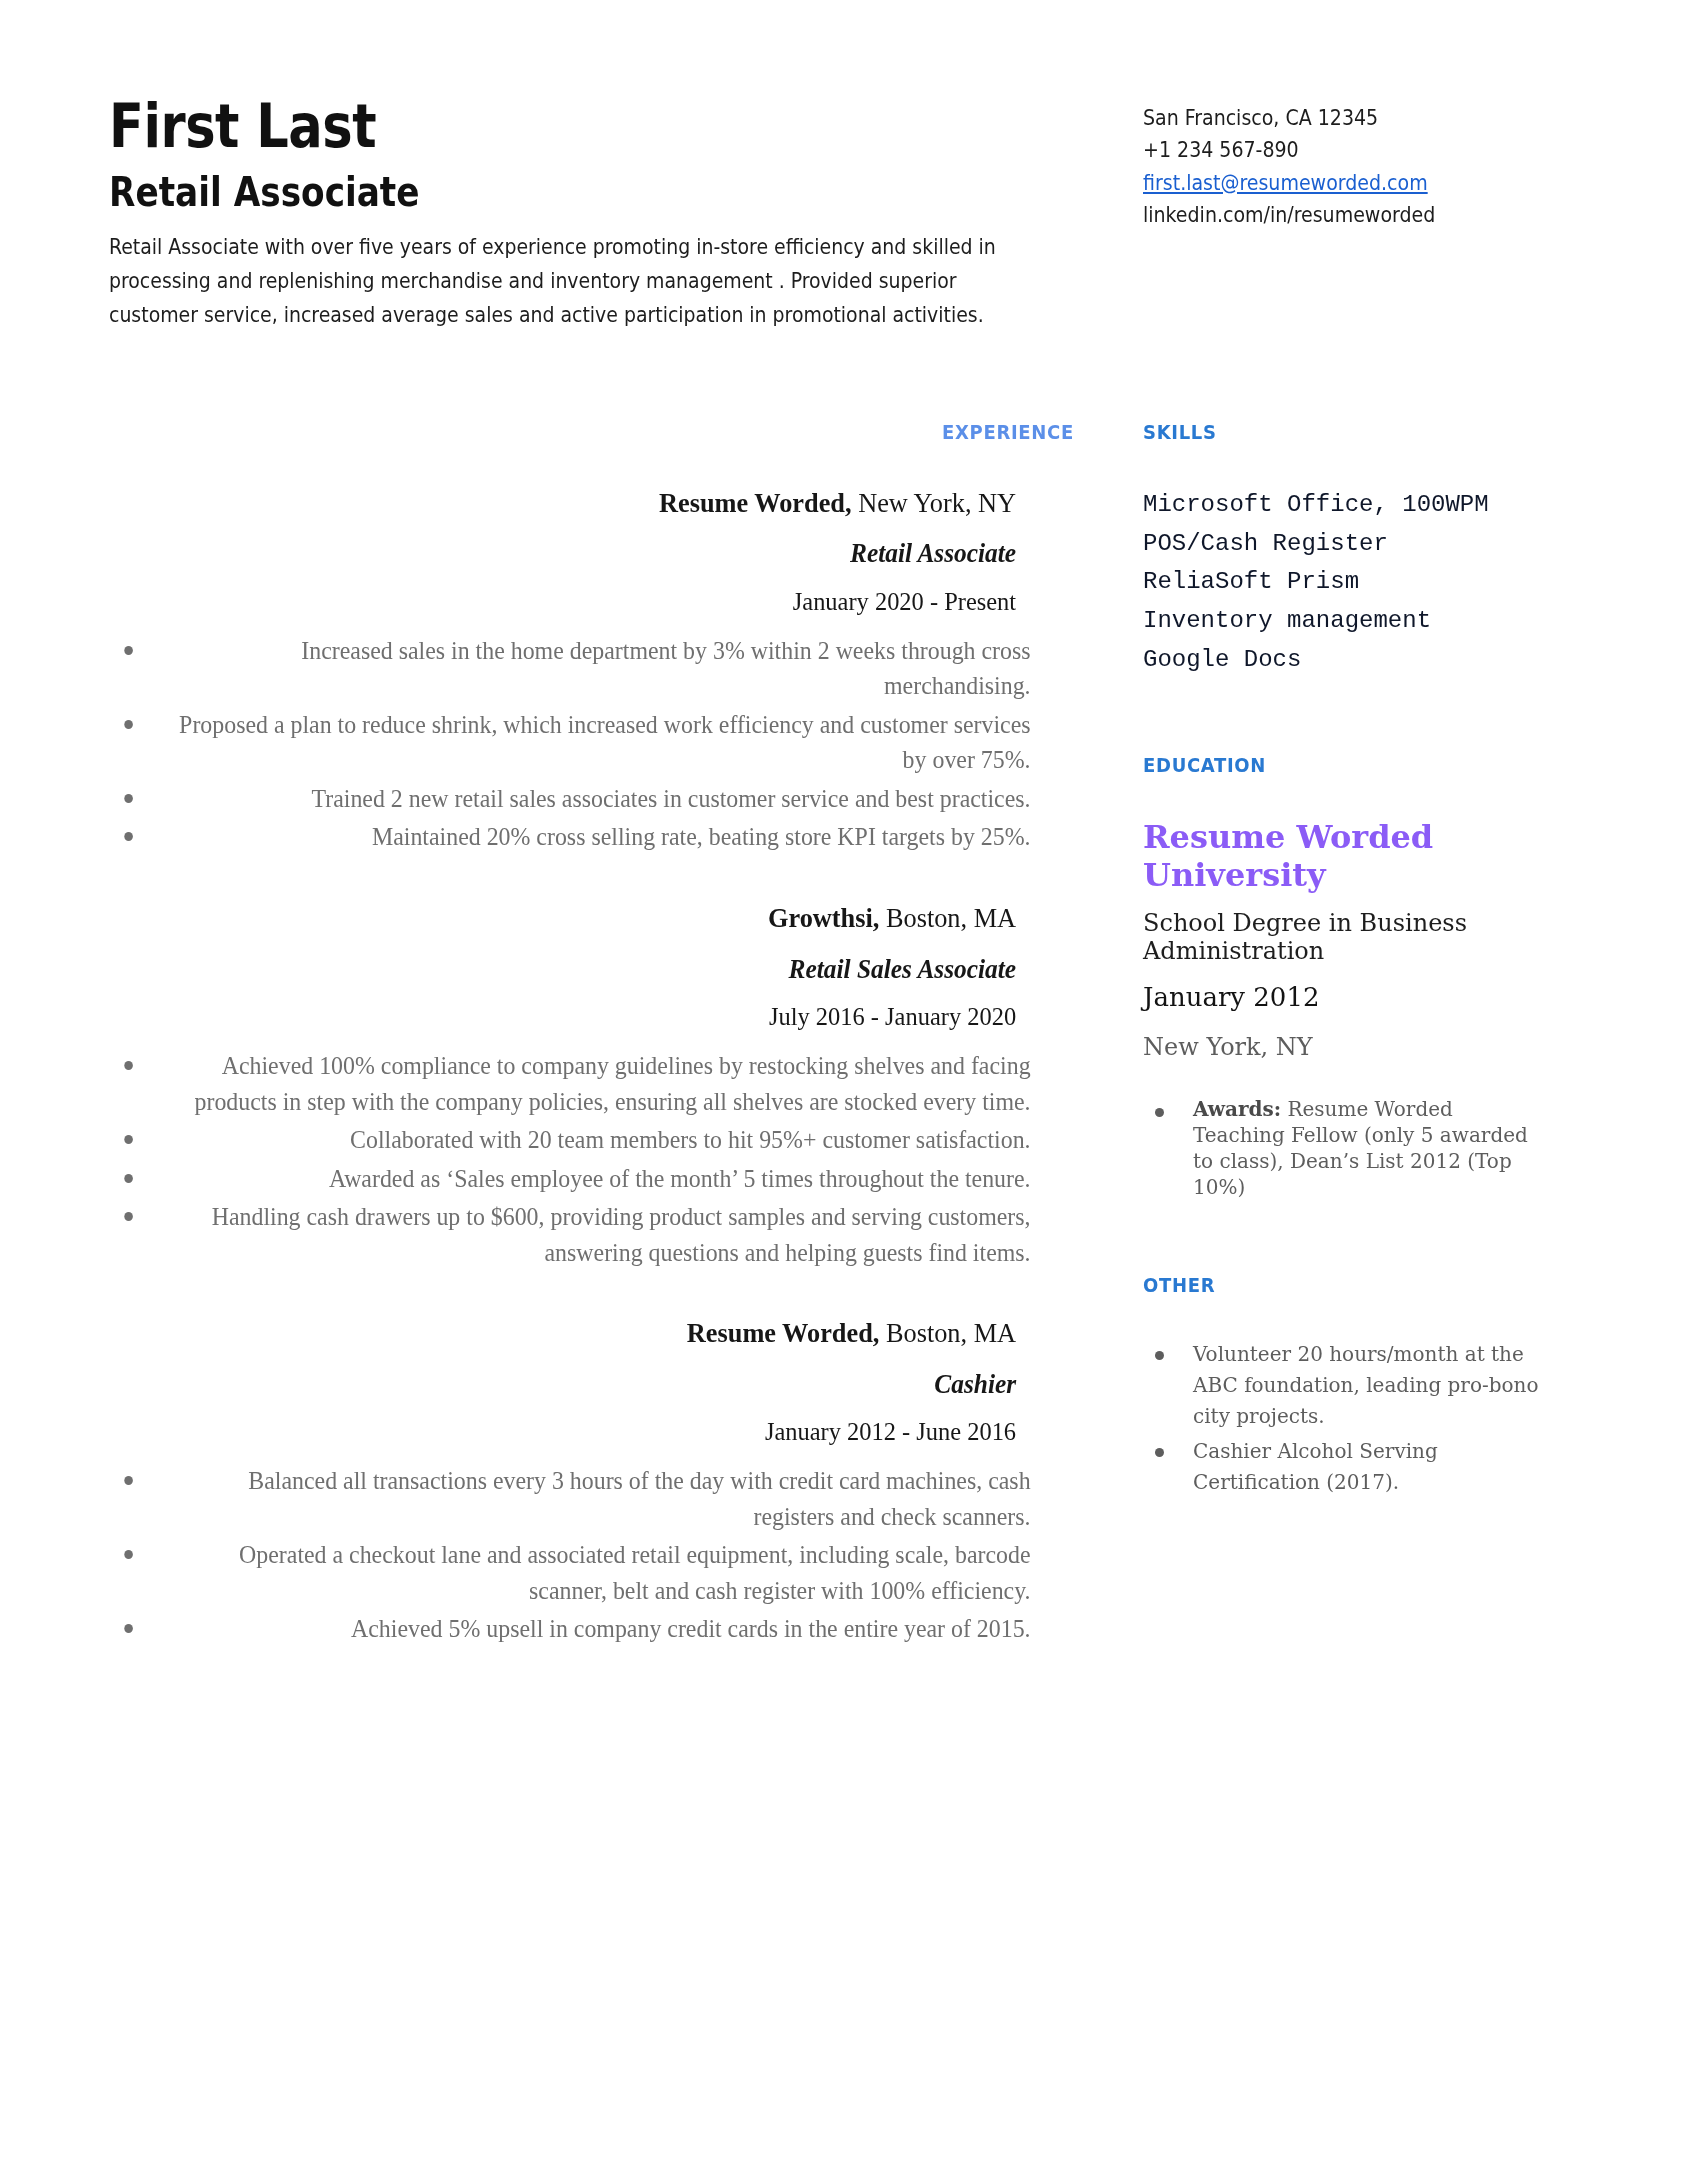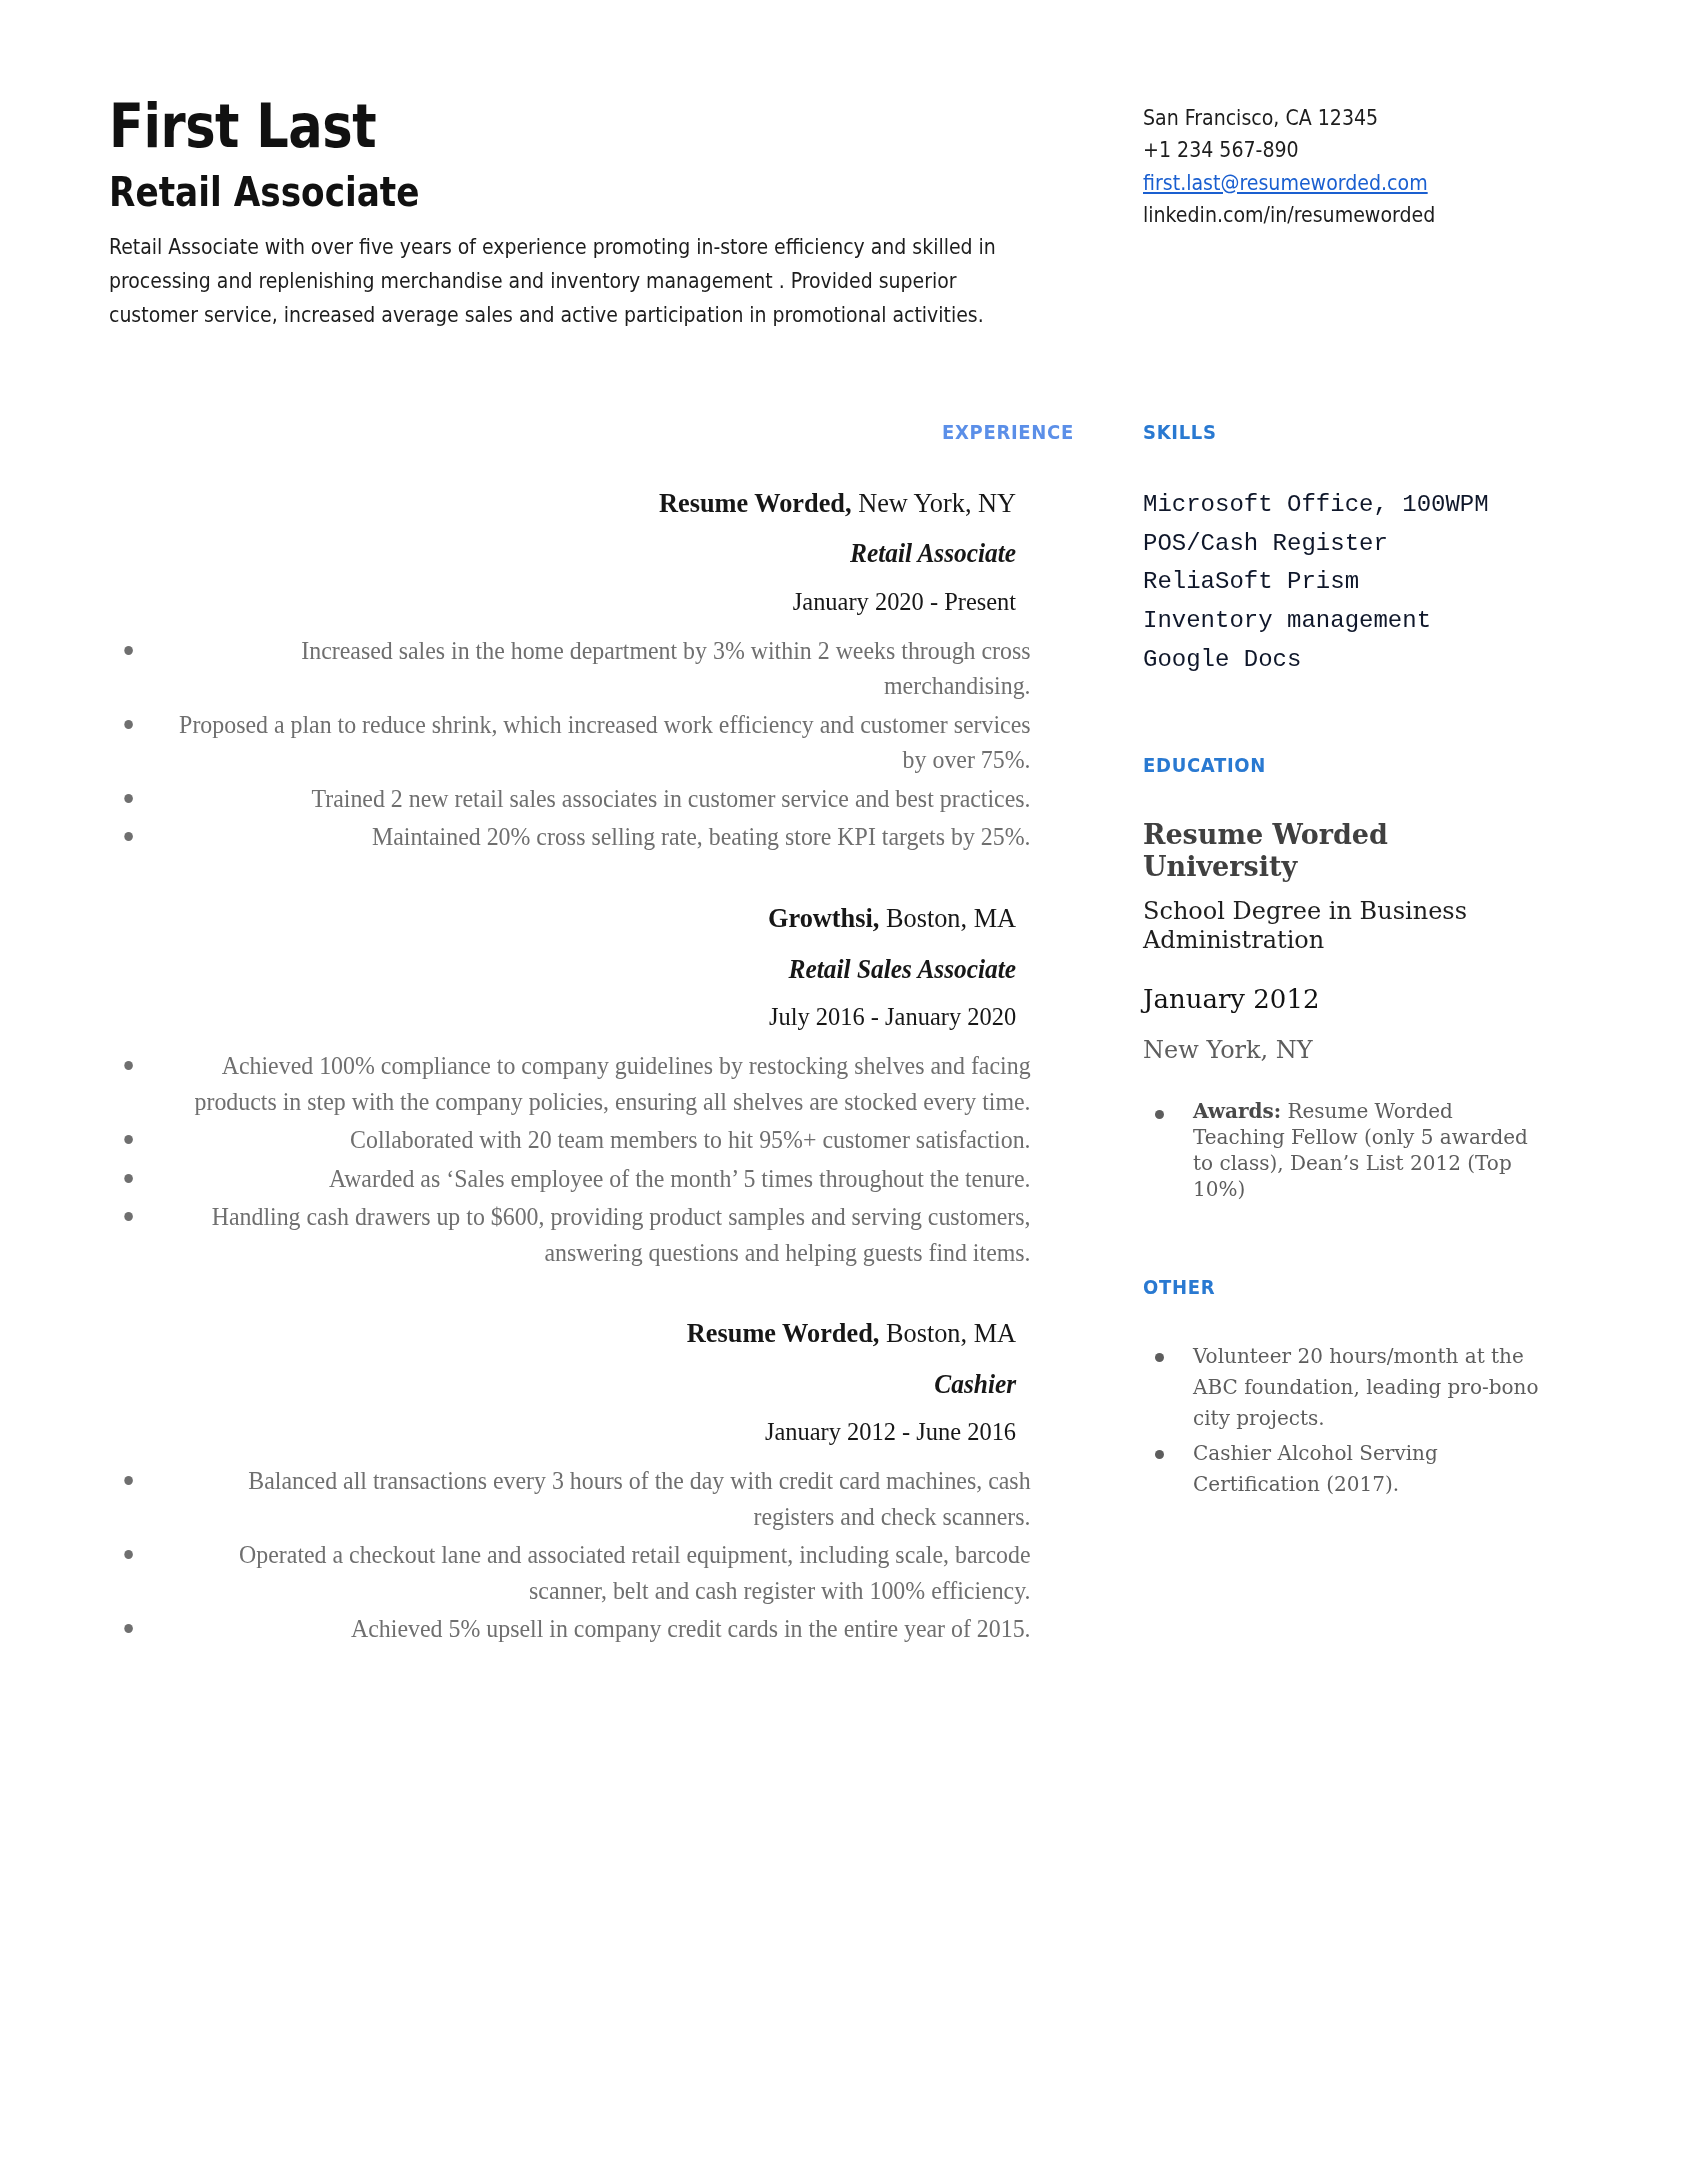--- a/index.html
+++ b/index.html
@@ -194,32 +194,32 @@
     font-family: Liberation Mono, monospace;
     font-size: 24px;
     line-height: 1.62;
     color: #0f172a;
     white-space: nowrap;
   }
 
   .edu-school {
     font-family: "DejaVu Serif", "Liberation Serif", serif;
     font-weight: 700;
-    font-size: 27px;
+    font-size: 32px;
     line-height: 1.18;
-    color: #404040;
+    color: #8b5cf6;
     margin: 0 0 14px 0;
     max-width: 327px;
   }
   .edu-degree {
     font-family: "DejaVu Serif", "Liberation Serif", serif;
     font-size: 24px;
     line-height: 1.2;
     color: #1e1e1e;
-    margin: 0 0 30px 0;
+    margin: 0 0 16px 0;
     max-width: 356px;
   }
   .edu-date {
     font-family: "DejaVu Serif", "Liberation Serif", serif;
     font-size: 26px;
     line-height: 1.2;
     color: #131313;
     margin: 0 0 20px 0;
   }
   .edu-loc {

